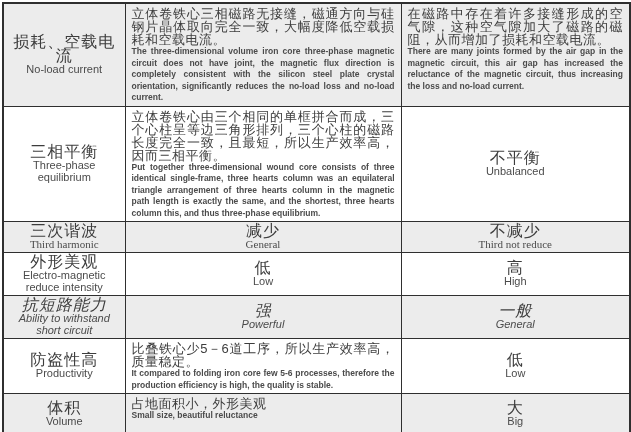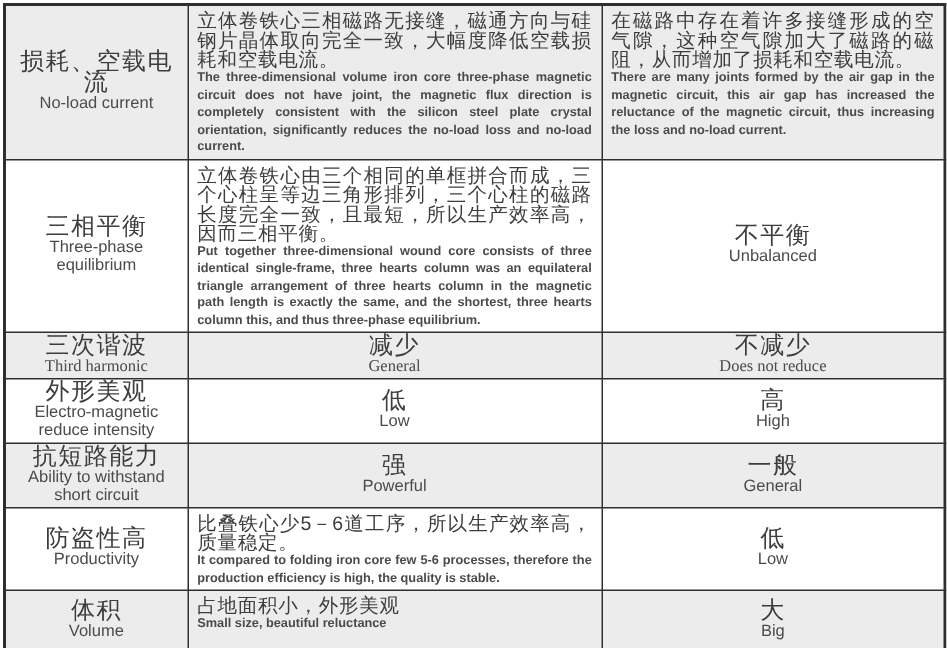--- a/index.html
+++ b/index.html
@@ -24,21 +24,21 @@
   }
   td{
     border:1px solid var(--border);
     overflow:hidden;
   }
   
   tr:nth-child(1){height:96px;}
   tr:nth-child(2){height:110px;}
   tr:nth-child(3){height:26px;font-family:Liberation Serif, serif;}
   tr:nth-child(4){height:30px;}
-  tr:nth-child(5){height:29px;}
+  tr:nth-child(5){height:29px;font-style:italic;}
   tr:nth-child(6){height:37px;}
   tr:nth-child(7){height:40px;}
   tr:nth-child(8){height:58px;}
   
   tr:nth-child(odd) td{background:var(--shade);}
   tr:nth-child(even) td{background:#ffffff;}
 
   td.value{vertical-align:middle;text-align:center;padding:2px 4px;}
   td.para{vertical-align:top;text-align:left;padding:3px 6px 2px 6px;}
 
@@ -96,21 +96,21 @@
         <td class="value">
           <div class="zh">三次谐波</div>
           <div class="en">Third harmonic</div>
         </td>
         <td class="value">
           <div class="zh">减少</div>
           <div class="en">General</div>
         </td>
         <td class="value">
           <div class="zh">不减少</div>
-          <div class="en">Does not reduce</div>
+          <div class="en">Third not reduce</div>
         </td>
       </tr>
       <tr>
         <td class="value">
           <div class="zh">外形美观</div>
           <div class="en">Electro-magnetic reduce intensity</div>
         </td>
         <td class="value">
           <div class="zh">低</div>
           <div class="en">Low</div>

